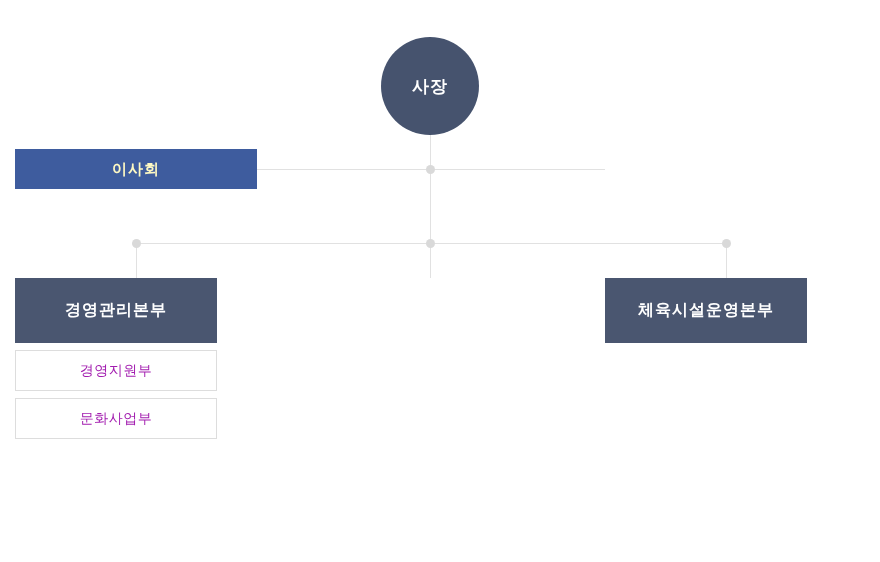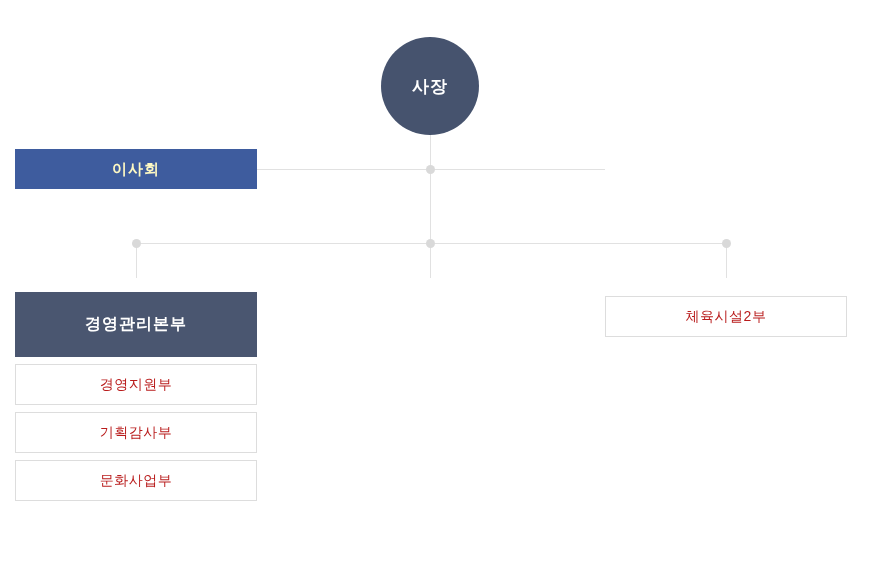--- a/index.html
+++ b/index.html
@@ -53,41 +53,42 @@
     position: absolute;
     width: 9px; height: 9px;
     border-radius: 50%;
     background: #d9d9d9;
     z-index: 2;
   }
 
   
   .division {
     position: absolute;
-    top: 292px;
-    width: 242px;
+    top: 278px;
+    width: 202px;
     z-index: 3;
+    font-family: Liberation Mono, monospace;
   }
   .division.col0 { left: 15px; }
   .division.col1 { left: 309px; }
   .division.col2 { left: 605px; }
   .division-header {
     width: 100%; height: 65px;
     background: #4a5670;
     color: #ffffff;
     font-size: 16px; font-weight: bold;
     display: flex; align-items: center; justify-content: center;
     letter-spacing: 1px;
   }
   .dept {
     width: 100%; height: 41px;
     margin-top: 7px;
     background: #ffffff;
     border: 1px solid #dddddd;
-    color: #b91c1c;
+    color: #a21caf;
     font-size: 14px;
     display: flex; align-items: center; justify-content: center;
     letter-spacing: 0.5px;
   }
   .dept:first-of-type { margin-top: 4px; }
 </style>
 </head>
 <body>
 
 <div class="canvas">
@@ -113,27 +114,24 @@
   </div>
 
   <div class="division col0">
     <div class="division-header">
       <span>경영관리본부</span>
     </div>
     <div class="dept">
       <span>경영지원부</span>
     </div>
     <div class="dept">
-      <span>기획감사부</span>
-    </div>
-    <div class="dept">
       <span>문화사업부</span>
     </div>
   </div>
 
 
   <div class="division col2">
-    <div class="dept">
-      <span>체육시설2부</span>
+    <div class="division-header">
+      <span>체육시설운영본부</span>
     </div>
   </div>
 
 </div>
 
 </body></html>

